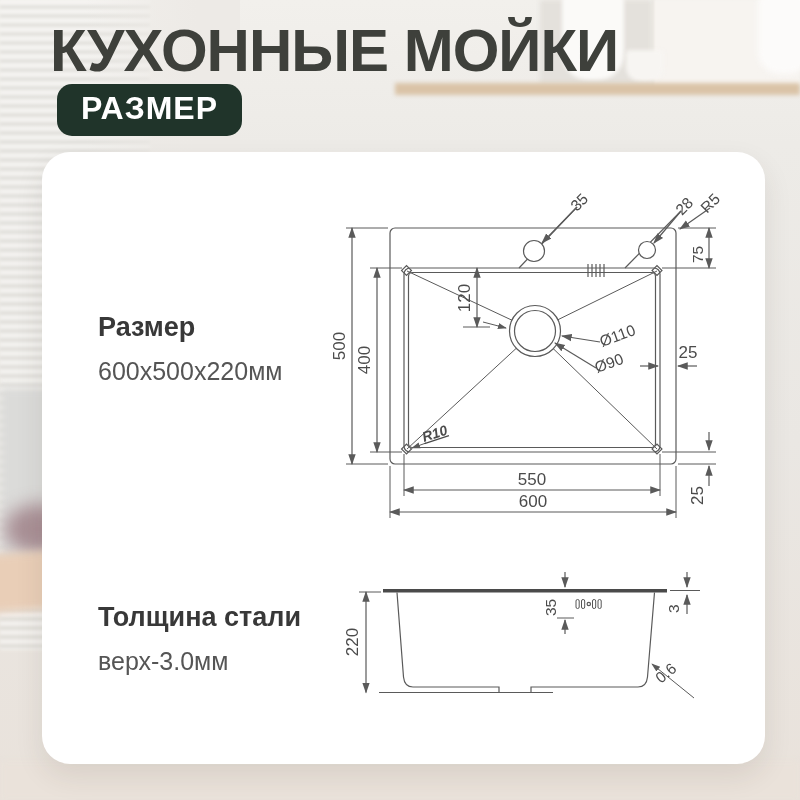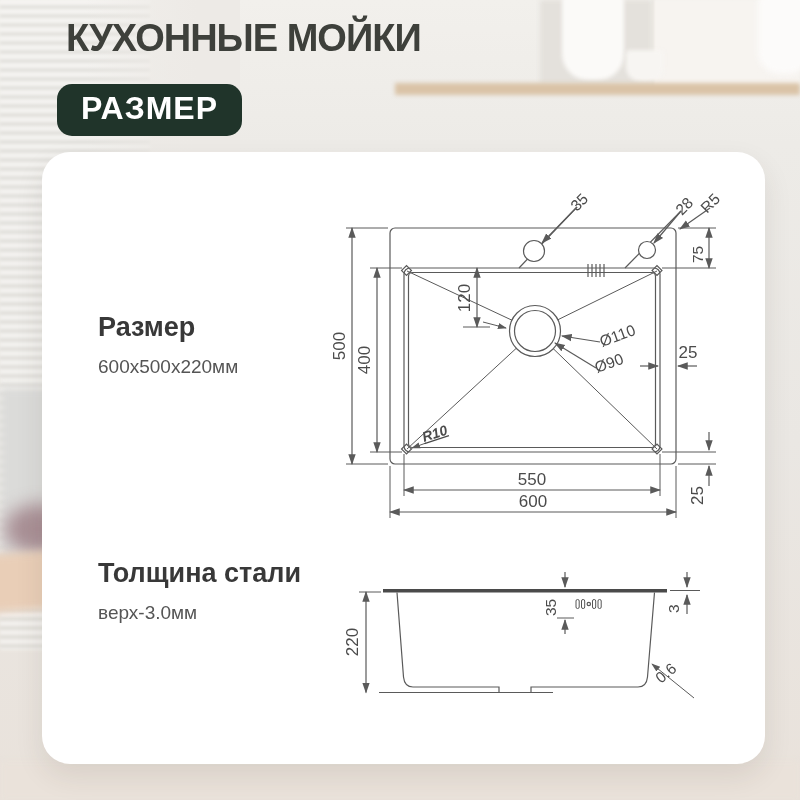--- a/index.html
+++ b/index.html
@@ -26,33 +26,33 @@
   .shelf-bar{top:83px;left:395px;width:405px;height:12px;background:#dac3a7;filter:blur(2px);}
   .wall-gap{top:0;left:540px;width:112px;height:84px;background:#e4e1dc;filter:blur(2px);}
   .bowl-stack{top:-4px;left:562px;width:62px;height:84px;background:#fbfaf8;border-radius:4px 4px 26px 26px;filter:blur(2px);}
   .bowl-small{top:50px;left:626px;width:38px;height:32px;background:#f7f5f2;border-radius:3px 3px 15px 15px;filter:blur(2px);}
   .vase{top:-6px;left:758px;width:52px;height:80px;background:#fcfbfa;border-radius:8px 8px 22px 22px;filter:blur(3px);}
   .window-left{top:388px;left:0;width:115px;height:172px;background:#dbdbd9;filter:blur(5px);}
   .fruit{top:504px;left:4px;width:72px;height:50px;background:#8f6872;border-radius:50%;filter:blur(9px);opacity:.65;}
   .counter{top:550px;left:-12px;width:140px;height:58px;background:#e9ceb7;transform:rotate(-4deg);filter:blur(4px);}
   .floor-strip{bottom:0;left:0;width:800px;height:38px;background:#eae2da;filter:blur(3px);}
   
-  .title{left:66px;top:18px;font-size:38px;font-weight:900;color:var(--title-color);
+  .title{left:50px;top:18px;font-size:60px;font-weight:900;color:var(--title-color);
     letter-spacing:-1px;margin:0;line-height:1.1;}
   .badge{left:57px;top:84px;background:var(--badge-bg);color:#ffffff;
     font-size:32px;font-weight:800;letter-spacing:1px;
     padding:6px 24px 9px 24px;border-radius:15px;}
   
   .card{left:42px;top:152px;width:723px;height:612px;background:#ffffff;border-radius:28px;
     box-shadow:0 12px 28px rgba(60,50,40,.10);}
   .section{position:absolute;left:56px;}
   .section.size{top:160px;}
-  .section.thick{top:406px;}
+  .section.thick{top:450px;}
   .section h2{margin:0 0 12px 0;font-size:27px;font-weight:800;color:#383838;}
-  .section .val{font-size:19px;color:#555555;line-height:1.3;margin:0;}
+  .section .val{font-size:25px;color:#555555;line-height:1.3;margin:0;}
   
   svg.draw{left:0;top:0;}
   svg.draw line,svg.draw rect.o,svg.draw circle,svg.draw path.o{stroke:var(--line-color);stroke-width:1.2;fill:none;}
   svg.draw .thin{stroke-width:1;}
   svg.draw .white{fill:#ffffff;}
   svg.draw text{font-family:"Liberation Sans",sans-serif;font-size:15.5px;fill:var(--dim-color);}
   svg.draw text.big{font-size:17px;}
   svg.draw text.r10{font-size:14px;font-weight:700;font-style:italic;text-decoration:underline;}
   svg.draw .fillbar{fill:#4a4a4a;stroke:none;}
   svg.draw .stamp{stroke:#555;stroke-width:1;fill:#fff;}

